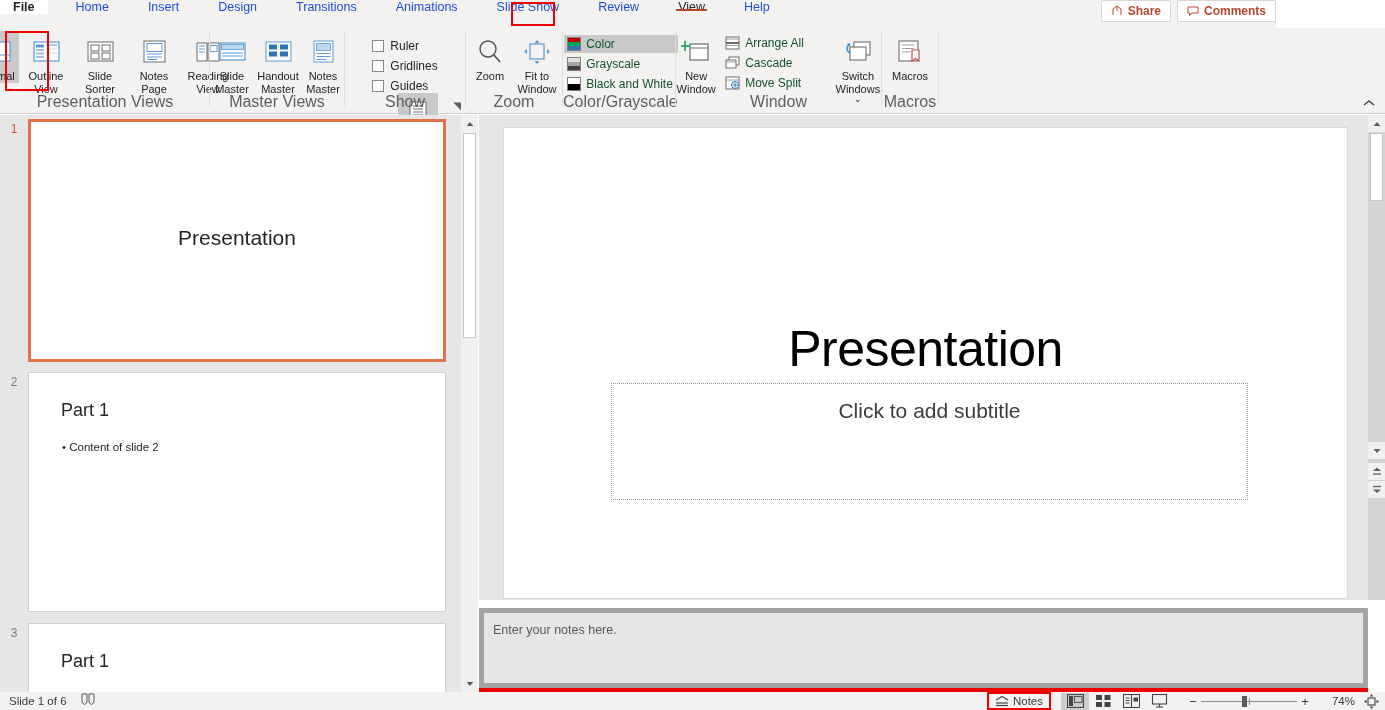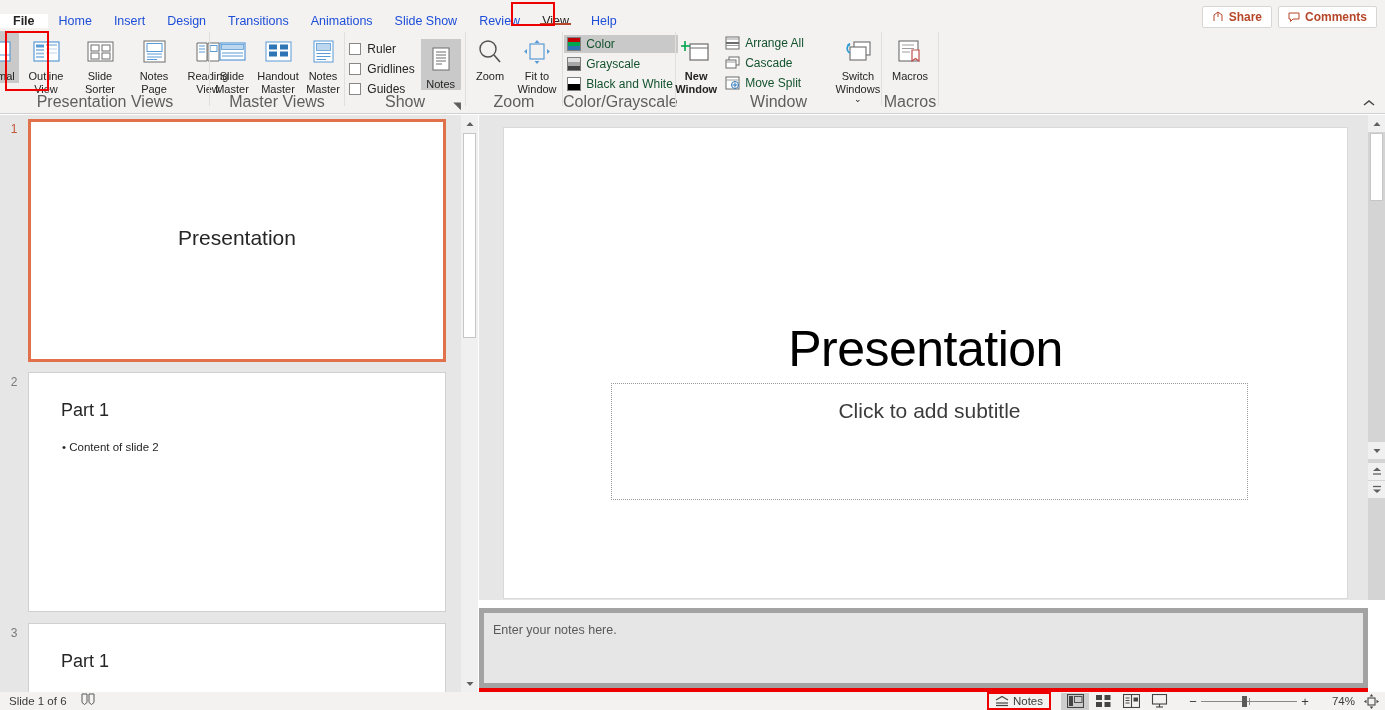--- a/index.html
+++ b/index.html
@@ -7,42 +7,41 @@
     width: 1385px; height: 710px;
     font-family: "Liberation Sans", sans-serif;
     background: #ffffff;
     overflow: hidden;
     -webkit-font-smoothing: antialiased;
   }
   #app { position: relative; width: 1385px; height: 710px; }
 
   
   .tabbar {
-    position: absolute; left: 0; top: 0; width: 1385px; height: 28px;
+    position: absolute; left: 0; top: 0; width: 1276px; height: 28px;
     background: #f3f2f1;
-    display: flex; align-items: flex-end;
+    display: flex; align-items: flex-start; gap: 17px;
   }
   .tab {
     display: flex; align-items: center; padding: 0 11px;
     font-size: 12.5px; color: #1d4ed8; white-space: nowrap; cursor: default;
     position: relative;
   }
   .tab.file { font-weight: bold; color: #252423; background: #fff; padding: 0 13px; }
   .tab.active { color: #252423; }
   .tab.active .underline {
     position: absolute; left: 9px; right: 9px; bottom: 3px; height: 2.5px;
     background: #b7472a;
   }
   .tab-highlight {
     position: absolute; left: 511px; top: 2px; width: 44px; height: 24px;
     border: 2px solid #ee0000; pointer-events: none; z-index: 20;
   }
   .tabbar-right {
     margin-left: auto; display: flex; align-items: center; gap: 6px;
-    padding-right: 8px;
   }
   .tb-btn {
     display: flex; align-items: center; gap: 5px;
     border: 1px solid #d8d6d4; background: #fff;
     font-size: 12px; color: #b7472a; font-weight: bold;
     padding: 3px 9px; border-radius: 2px; height: 22px; cursor: default;
   }
   .tb-btn svg { display: block; }
 
   
@@ -373,21 +372,21 @@
           </span>
           <span class="lbl">Notes
 Master</span>
         </div>
       </div>
       <div class="grp-label">Master Views</div>
     </div>
     <div class="grp-sep" style="left:344px;"></div>
 
     <div class="grp" style="left:345px; width:120px;">
-      <div class="grp-body" style="align-items:center;">
+      <div class="grp-body" style="align-items:flex-end;flex-direction:column;">
         <div class="chkcol">
           <div class="chkrow">
             <span class="chkbox"></span>
             <span class="chklbl">Ruler</span>
           </div>
           <div class="chkrow">
             <span class="chkbox"></span>
             <span class="chklbl">Gridlines</span>
           </div>
           <div class="chkrow">
@@ -473,21 +472,21 @@
             <span class="lbl">Black and White</span>
           </div>
         </div>
       </div>
       <div class="grp-label">Color/Grayscale</div>
     </div>
     <div class="grp-sep" style="left:675px;"></div>
 
     <div class="grp" style="left:676px; width:205px;">
       <div class="grp-body" style="align-items:flex-start;">
-        <div class="bigbtn" style="width:52px;font-weight:bold;">
+        <div class="bigbtn" style="width:52px;">
           <span class="ico">
             <svg width="30" height="26" viewBox="0 0 30 26">
                 <rect x="9" y="5" width="18" height="16" fill="#fff" stroke="#6c6c6c" stroke-width="1.2"></rect>
                 <line x1="9" y1="9" x2="27" y2="9" stroke="#6c6c6c" stroke-width="1"></line>
                 <line x1="4" y1="2" x2="4" y2="12" stroke="#00a650" stroke-width="1.6"></line>
                 <line x1="-1" y1="7" x2="9" y2="7" stroke="#00a650" stroke-width="1.6"></line>
               </svg>
           </span>
           <span class="lbl">New
 Window</span>

